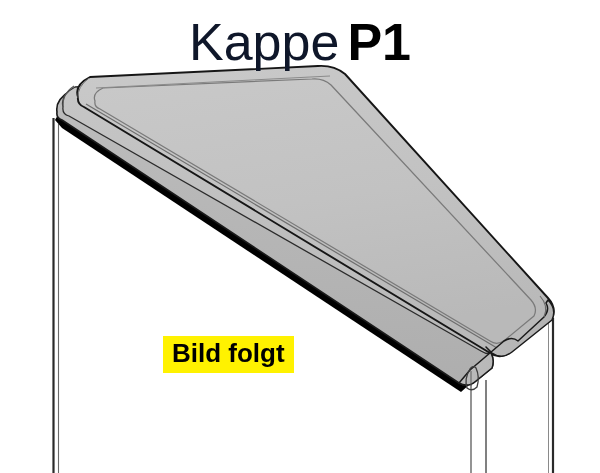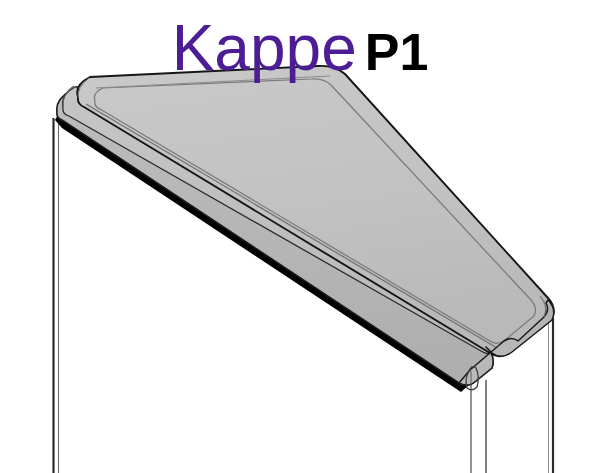--- a/index.html
+++ b/index.html
@@ -27,23 +27,23 @@
     left: 0;
     top: 16px;
     width: 600px;
     text-align: center;
     white-space: nowrap;
     line-height: 1;
     pointer-events: none;
   }
   .title-regular {
     font-family: "Liberation Sans", sans-serif;
-    font-size: 64px;
+    font-size: 52px;
     font-weight: 400;
-    color: #4c1d95;
+    color: #0f172a;
     letter-spacing: 0px;
   }
   .title-bold {
     font-family: "Liberation Sans", sans-serif;
     font-size: 52px;
     font-weight: 700;
     color: #000000;
     letter-spacing: 0px;
     margin-left: 8px;
   }
@@ -207,14 +207,15 @@
 
     <g>
       <path d="M 540 296 Q 549 306 544 317" fill="none" stroke="#6a6a6a" stroke-width="1.1"></path>
     </g>
   </svg>
 
   <div class="title-block">
     <span class="title-regular">Kappe</span><span class="title-bold">P1</span>
   </div>
 
+  <div class="badge">Bild folgt</div>
 
 </div>
 
 </body></html>

